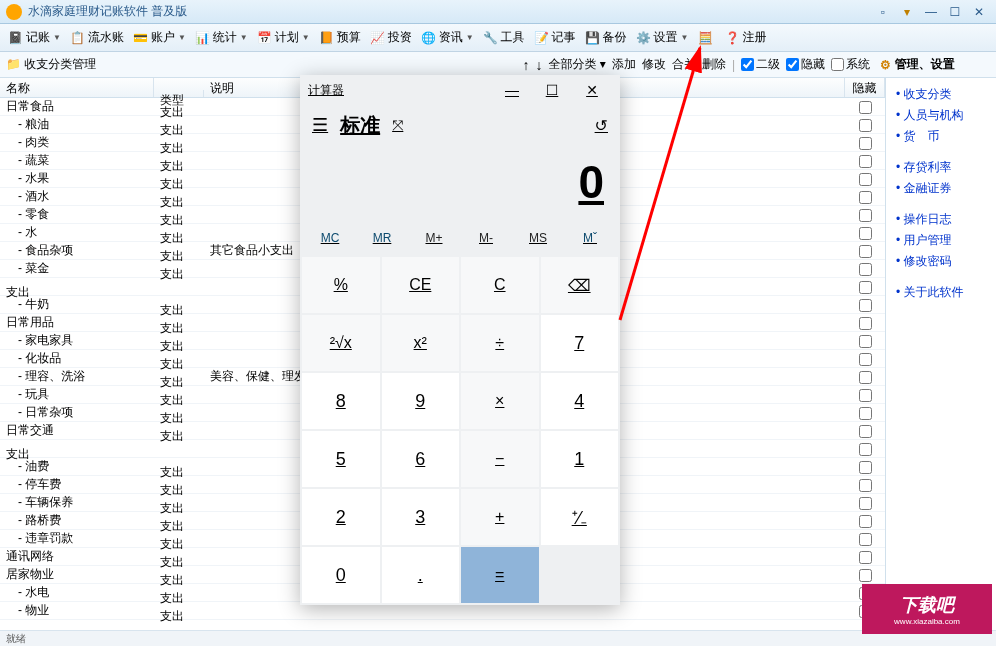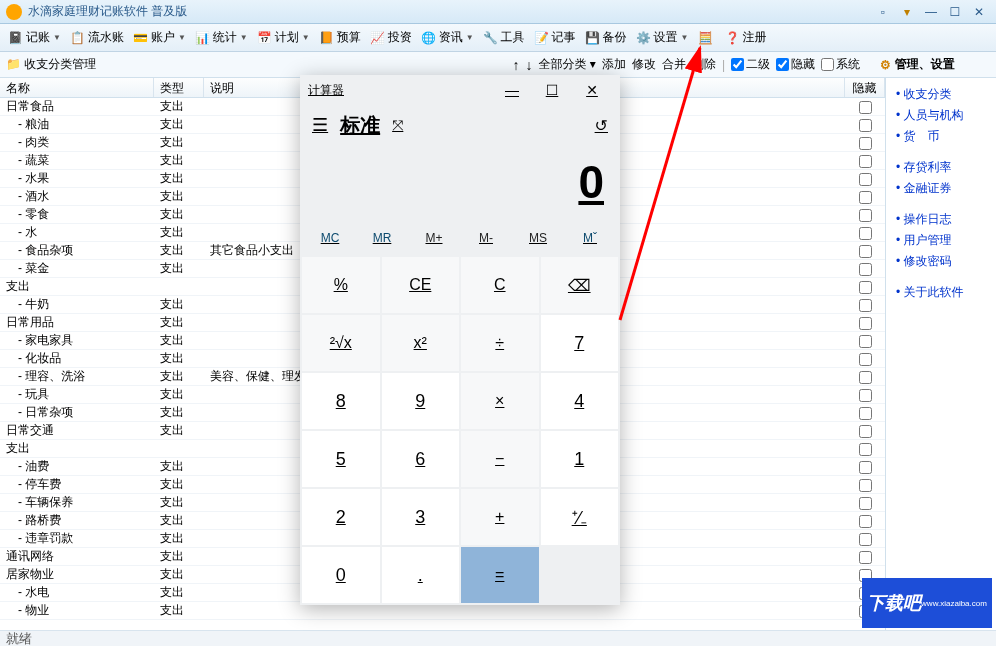--- a/index.html
+++ b/index.html
@@ -9,50 +9,50 @@
 .titlebar .logo { width: 16px; height: 16px; background: orange; border-radius: 50%; margin-right: 6px; }
 .titlebar .title { color: #2a5a8a; font-size: 12px; flex: 1; }
 .titlebar .winbtns { display: flex; gap: 2px; }
 .titlebar .winbtn { width: 22px; height: 16px; display: flex; align-items: center; justify-content: center; color: #2a5a8a; font-size: 12px; cursor: pointer; }
 
 .toolbar { height: 28px; background: linear-gradient(#f4f9fd, #e4eff8); display: flex; align-items: center; padding: 0 4px; border-bottom: 1px solid #c0d4e4; gap: 1px; }
 .tb-item { display: flex; align-items: center; padding: 2px 4px; cursor: pointer; gap: 2px; }
 .tb-icon { width: 16px; height: 16px; display: inline-flex; align-items: center; justify-content: center; font-size: 12px; }
 .tb-drop { font-size: 8px; color: #555; margin-left: 1px; }
 
-.subbar { height: 26px; background: #f4f9fd; border-bottom: 1px solid #d0e0ec; display: flex; align-items: center; padding: 0 6px; gap: 10px; }
+.subbar { height: 26px; background: #f4f9fd; border-bottom: 1px solid #d0e0ec; display: flex; align-items: center; padding: 0 6px; }
 .subbar .left { flex: 0 0 auto; }
 .subbar .mid { flex: 1; display: flex; justify-content: flex-end; align-items: center; gap: 6px; padding-right: 10px; }
 .subbar .right { width: 110px; display: flex; align-items: center; gap: 4px; font-weight: bold; }
 .subbar .chk { display: flex; align-items: center; gap: 2px; }
 .subbar .act { cursor: pointer; }
 .arrow { font-size: 14px; cursor: pointer; }
 
 .main { display: flex; height: 552px; }
 .grid { flex: 1; overflow: hidden; position: relative; border-right: 1px solid #d0e0ec; }
 .grid-head { display: flex; background: linear-gradient(#fdfefe, #eef4f9); border-bottom: 1px solid #d0e0ec; height: 20px; }
 .grid-head div { padding: 2px 6px; border-right: 1px solid #d8e4ee; }
 .col-name { width: 154px; }
-.col-type { width: 50px; }
+.col-type { width: 50px; margin-top: 12px; }
 .col-desc { flex: 1; }
 .col-hide { width: 40px; text-align: center; }
 .grid-body { overflow-y: auto; height: 532px; }
 .row { display: flex; height: 18px; align-items: center; border-bottom: 1px solid #f0f4f8; }
 .row > div { padding: 0 6px; white-space: nowrap; overflow: hidden; }
 .row .cb { width: 40px; text-align: center; }
 .row .cb input { vertical-align: middle; }
 .name-main { }
 .name-sub { padding-left: 18px !important; }
 
 .sidebar { width: 110px; background: #fff; padding: 6px 0; }
 .side-group { margin-bottom: 10px; }
 .side-item { padding: 2px 10px; color: #0033cc; cursor: pointer; font-size: 12px; }
 .side-item::before { content: "• "; color: #0033cc; }
 
-.statusbar { height: 16px; background: #f0f4f8; padding: 0 6px; font-size: 13px; color: #555; display: flex; align-items: center; border-top: 1px solid #d8e4ee; }
+.statusbar { height: 16px; background: #f0f4f8; padding: 0 6px; font-size: 10px; color: #555; display: flex; align-items: center; border-top: 1px solid #d8e4ee; }
 
 
 .calc { position: absolute; left: 300px; top: 75px; width: 320px; height: 530px; background: #eef0f2; box-shadow: 0 4px 20px rgba(0,0,0,0.3); display: flex; flex-direction: column; text-decoration: underline; }
 .calc-title { height: 30px; display: flex; align-items: center; padding: 0 8px; font-size: 12px; }
 .calc-title .t { flex: 1; }
 .calc-title .wb { width: 40px; text-align: center; font-size: 14px; cursor: pointer; }
 .calc-mode { height: 40px; display: flex; align-items: center; padding: 0 12px; gap: 12px; }
 .calc-mode .ham { font-size: 18px; cursor: pointer; }
 .calc-mode .modename { font-size: 20px; font-weight: bold; }
 .calc-mode .pin { font-size: 14px; cursor: pointer; }
@@ -63,21 +63,21 @@
 .calc-mem div.active { color: #222; }
 .calc-grid { flex: 1; display: grid; grid-template-columns: repeat(4, 1fr); grid-template-rows: repeat(6, 1fr); gap: 2px; padding: 2px; }
 .calc-btn { display: flex; align-items: center; justify-content: center; font-size: 16px; cursor: pointer; background: #f7f8f9; }
 .calc-btn.num { background: #fff; font-size: 18px; }
 .calc-btn.eq { background: #8fb4d9; }
 
 
 .arrow-anno { position: absolute; pointer-events: none; }
 
 
-.watermark { position: absolute; right: 4px; bottom: 18px; width: 130px; height: 50px; background: #1d4ed8; color: #fff; display: flex; flex-direction: row; align-items: center; justify-content: center; font-size: 18px; font-weight: bold; font-style: italic; }
+.watermark { position: absolute; right: 4px; bottom: 12px; width: 130px; height: 50px; background: #be185d; color: #fff; display: flex; flex-direction: column; align-items: center; justify-content: center; font-size: 18px; font-weight: bold; font-style: italic; }
 .watermark .url { font-size: 8px; font-weight: normal; font-style: normal; }
 
 .gear-icon { color: #d08000; }
 </style>
 </head>
 <body>
 
 <div class="titlebar">
   <div class="logo"></div>
   <div class="title">水滴家庭理财记账软件  普及版</div>

